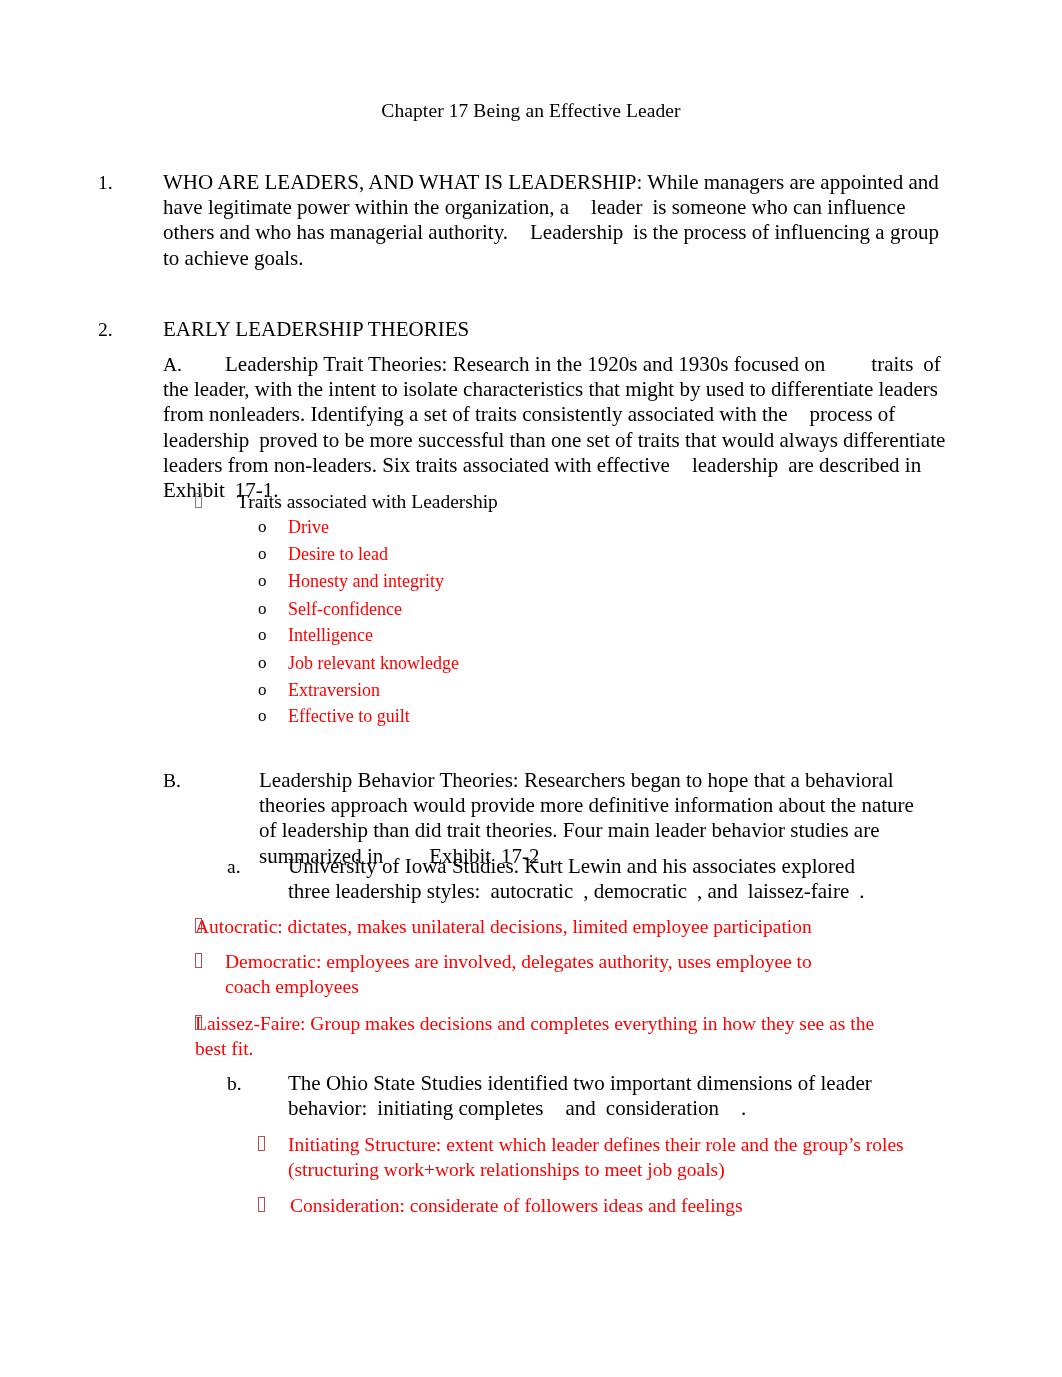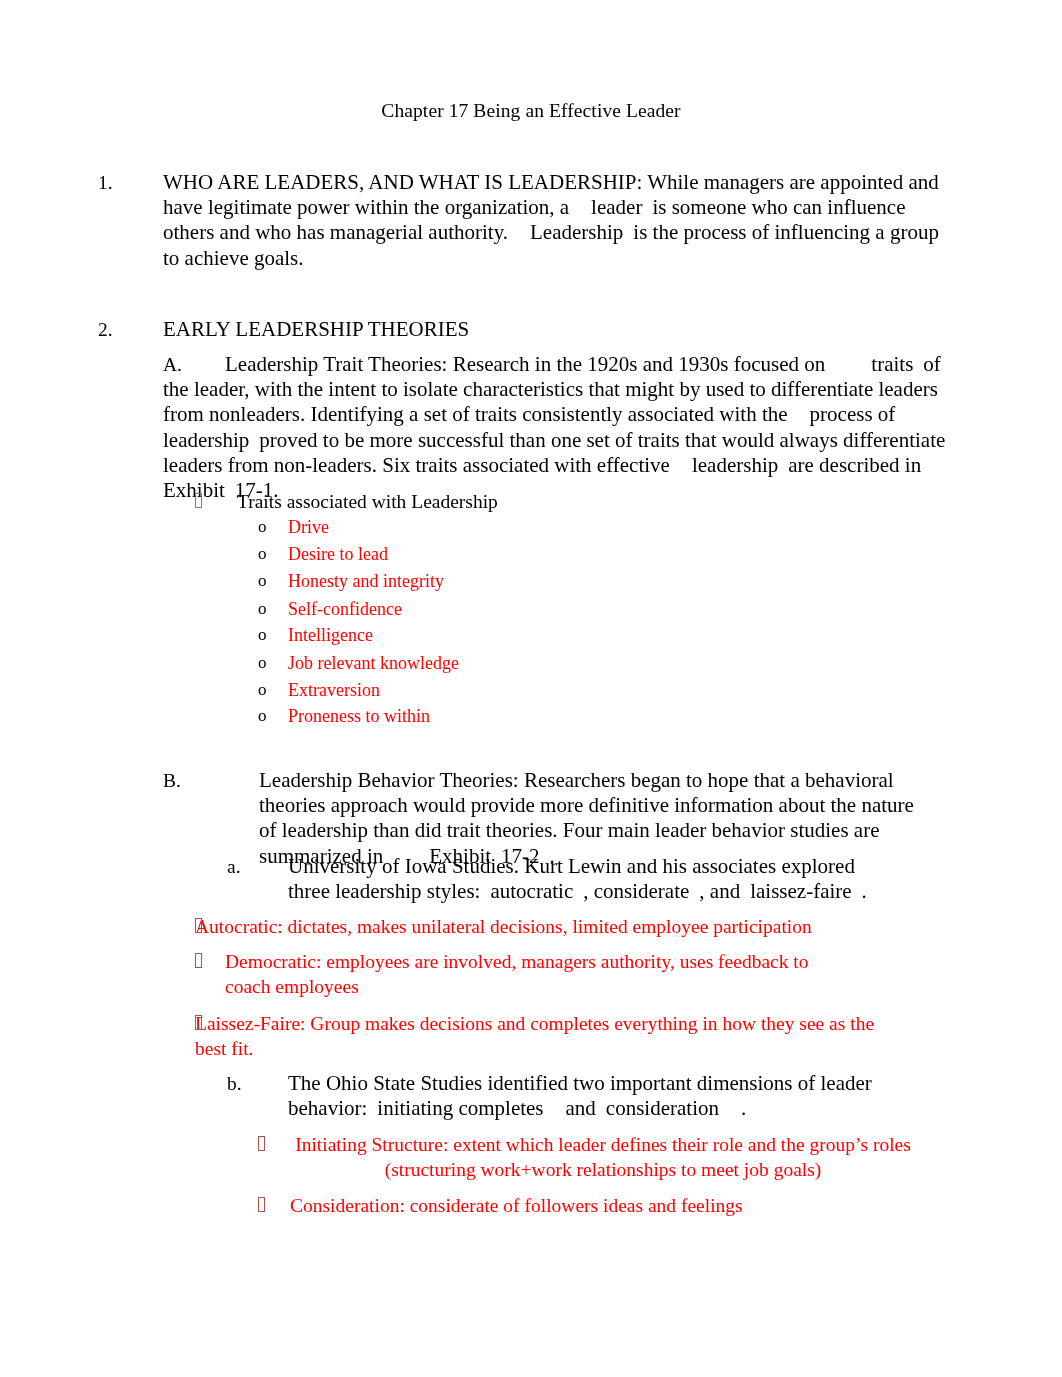--- a/index.html
+++ b/index.html
@@ -200,52 +200,52 @@
   <div class="o-row" style="top:650px; left:258px; width:600px;">
     <span class="o-mark">o</span>
     <div class="o-text red">Job relevant knowledge</div>
   </div>
   <div class="o-row" style="top:677px; left:258px; width:600px;">
     <span class="o-mark">o</span>
     <div class="o-text red">Extraversion</div>
   </div>
   <div class="o-row" style="top:703px; left:258px; width:600px;">
     <span class="o-mark">o</span>
-    <div class="o-text red">Proneness to within</div>
+    <div class="o-text red">Effective to guilt</div>
   </div>
 
   <div class="block lvlB" style="top:768px; width:760px;">
     <span class="marker">B.</span>
     <div class="body-text"><span>Leadership Behavior Theories: Researchers began to hope that a behavioral theories approach would provide more definitive information about the nature of leadership than did trait theories. Four main leader behavior studies are summarized in</span><span class="sp-lg"></span><span>Exhibit</span><span class="sp-sm"></span><span>17-2</span><span class="sp-sm"></span><span>.</span></div>
   </div>
 
   <div class="block lvl3" style="top:854px; width:660px;">
     <span class="marker">a.</span>
-    <div class="body-text"><span>University of Iowa Studies. Kurt Lewin and his associates explored three leadership styles:</span><span class="sp-sm"></span><span>autocratic</span><span class="sp-sm"></span><span>, considerate</span><span class="sp-sm"></span><span>, and</span><span class="sp-sm"></span><span>laissez-faire</span><span class="sp-sm"></span><span>.</span></div>
+    <div class="body-text"><span>University of Iowa Studies. Kurt Lewin and his associates explored three leadership styles:</span><span class="sp-sm"></span><span>autocratic</span><span class="sp-sm"></span><span>, democratic</span><span class="sp-sm"></span><span>, and</span><span class="sp-sm"></span><span>laissez-faire</span><span class="sp-sm"></span><span>.</span></div>
   </div>
 
   <div class="bullet-row" style="top:914px; left:195px; width:700px;">
     <span class="tofu red"></span>
     <div class="bullet-text red" style="">Autocratic: dictates, makes unilateral decisions, limited employee participation</div>
   </div>
   <div class="bullet-row" style="top:949px; left:195px; width:645px;">
     <span class="tofu red"></span>
-    <div class="bullet-text red" style="margin-left:30px;">Democratic: employees are involved, managers authority, uses feedback to coach employees</div>
+    <div class="bullet-text red" style="margin-left:30px;">Democratic: employees are involved, delegates authority, uses employee to coach employees</div>
   </div>
   <div class="bullet-row" style="top:1011px; left:195px; width:680px;">
     <span class="tofu red"></span>
     <div class="bullet-text red" style="">Laissez-Faire: Group makes decisions and completes everything in how they see as the best fit.</div>
   </div>
 
   <div class="block lvl3" style="top:1071px; width:700px;">
     <span class="marker">b.</span>
     <div class="body-text"><span>The Ohio State Studies identified two important dimensions of leader behavior:</span><span class="sp-sm"></span><span>initiating completes</span><span class="sp"></span><span>and</span><span class="sp-sm"></span><span>consideration</span><span class="sp"></span><span>.</span></div>
   </div>
 
-  <div class="bullet-row" style="top:1132px; left:258px; width:660px;text-align:center;">
+  <div class="bullet-row" style="top:1132px; left:258px; width:660px;">
     <span class="tofu red"></span>
     <div class="bullet-text red" style="margin-left:30px;">Initiating Structure: extent which leader defines their role and the group’s roles (structuring work+work relationships to meet job goals)</div>
   </div>
   <div class="bullet-row" style="top:1193px; left:258px; width:660px;">
     <span class="tofu red"></span>
     <div class="bullet-text red" style="margin-left:32px;font-family:Liberation Serif, serif;">Consideration: considerate of followers ideas and feelings</div>
   </div>
 
 </div>
 

